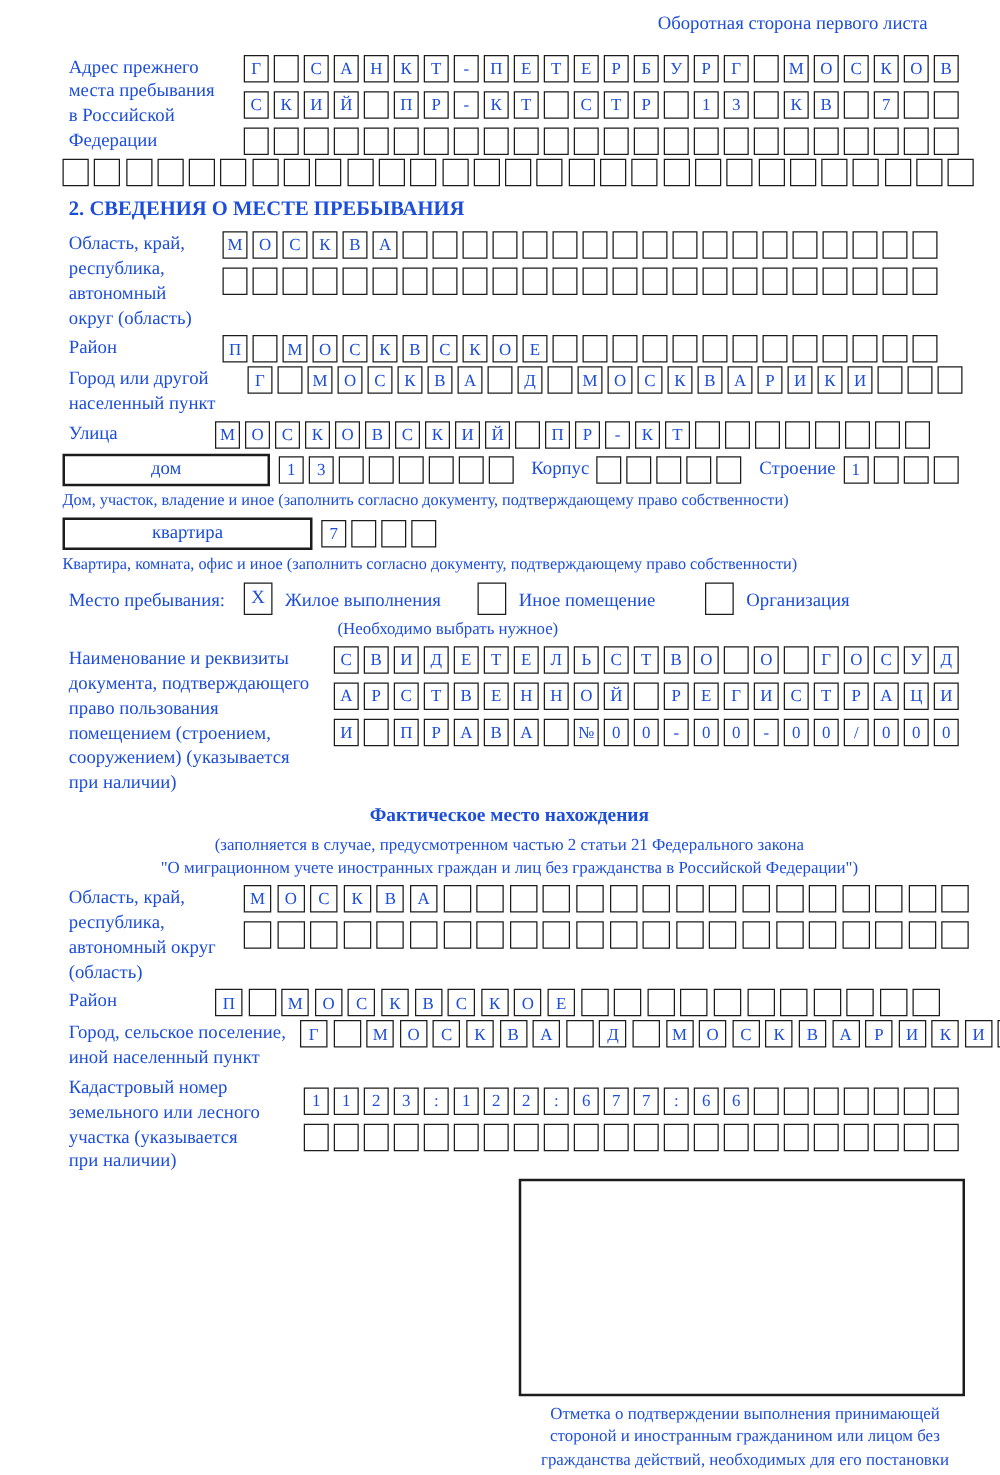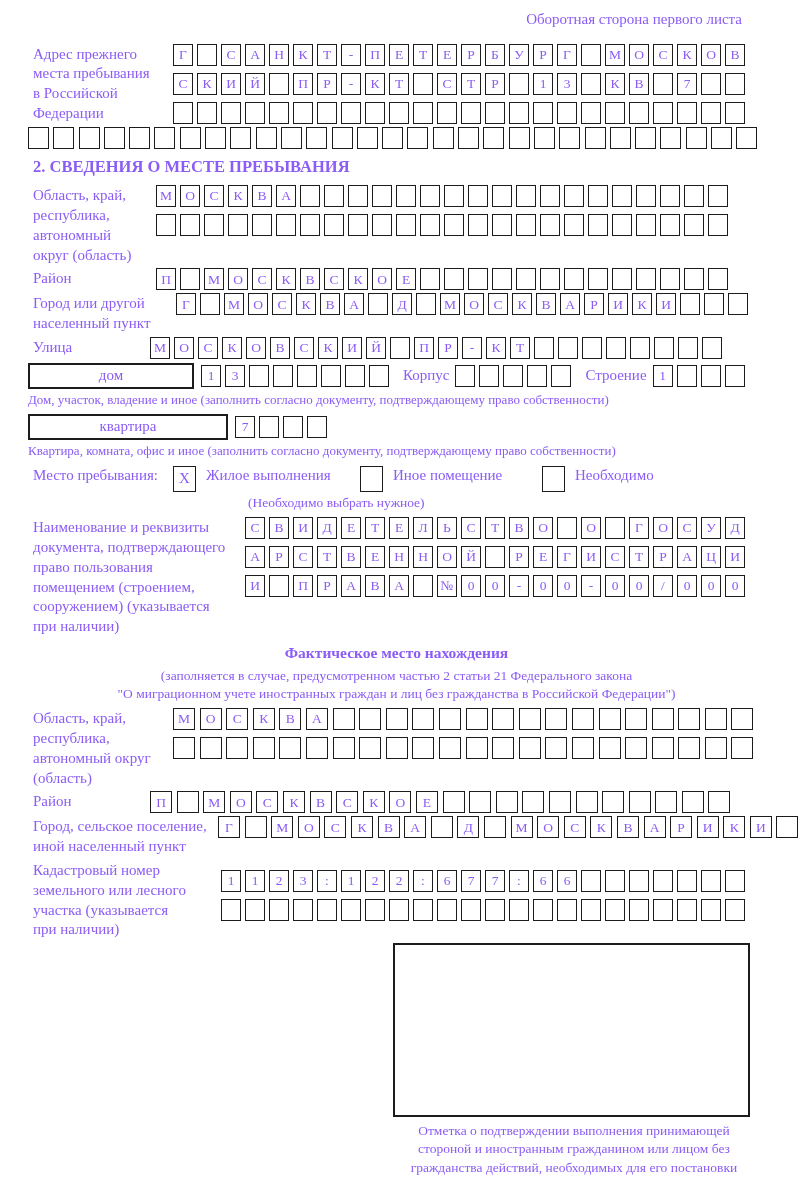--- a/index.html
+++ b/index.html
@@ -1,21 +1,21 @@
 <!DOCTYPE html>
 <html><head>
 <meta charset="utf-8">
 <style>
   html,body{margin:0;padding:0;background:#fff;}
   .sheet{
     position:relative;
     width:800px;height:1180px;
     box-sizing:border-box;
-    padding:10px 40px 0 33px;
-    background:#fff;color:#8b5cf6;
+    padding:10px 40px 0 55px;
+    background:#fff;color:#1d4ed8;
     font-family:"Liberation Serif","DejaVu Serif",serif;
     font-size:15px;line-height:1.3;
     overflow:hidden;
   }
   .corner-note{text-align:right;padding-right:18px;font-size:15px;}
   .field{display:flex;align-items:flex-start;margin-bottom:3px;}
   .label{flex:0 0 auto;white-space:pre-line;font-size:15px;line-height:1.32;padding-top:1px;}
   .w140{width:140px;} .w123{width:123px;} .w143{width:143px;} .w117{width:117px;}
   .w212{width:212px;} .w185{width:185px;} .w188{width:188px;}
   .rows{flex:1 1 auto;}
@@ -28,21 +28,21 @@
     font-size:13.5px;background:#fff;flex:0 0 auto;
   }
   .wide .cell{width:22px;margin-right:4.6px;}
   .r29{margin-left:-5px;margin-bottom:2px;}
   .r29 .cell{width:21px;margin-right:4.3px;}
   .caption{font-size:13px;margin:1px 0 5px 0;}
   .caption.center{text-align:center;}
   .heading{font-weight:bold;text-align:left;font-size:16.5px;margin:7px 0 8px 0;}
   .subheading{font-weight:bold;text-align:center;font-size:15.5px;margin:6px 0 4px 0;}
   .note-block{text-align:center;white-space:pre-line;font-size:13.5px;margin-bottom:6px;}
-  .inline-row{display:flex;align-items:flex-start;margin:6px 0 2px 0;}
+  .inline-row{display:flex;align-items:flex-end;margin:6px 0 2px 0;}
   .widebox{
     display:inline-flex;align-items:center;justify-content:center;
     box-sizing:border-box;border:2px solid #1c1c1c;height:26px;
     font-size:15px;background:#fff;flex:0 0 auto;
   }
   .house-row{display:flex;align-items:center;margin:4px 0 3px -5px;}
   .house-row .gap{width:7px;flex:0 0 auto;}
   .house-row .txt{font-size:15px;margin:0 6px 0 10px;white-space:nowrap;}
   .checkbox{
     display:inline-flex;align-items:center;justify-content:center;
@@ -383,21 +383,21 @@
   </div>
   <div class="caption" style="margin-left:-5px;">Квартира, комната, офис и иное (заполнить согласно документу, подтверждающему право собственности)</div>
 
   <div class="inline-row">
     <span class="opt-label" style="width:130px;margin-right:0;">Место пребывания:</span>
     <span class="checkbox">X</span>
     <span class="opt-label" style="width:130px;">Жилое выполнения</span>
     <span class="checkbox"></span>
     <span class="opt-label" style="width:125px;">Иное помещение</span>
     <span class="checkbox"></span>
-    <span class="opt-label">Необходимо</span>
+    <span class="opt-label">Организация</span>
   </div>
   <div class="choose-note">(Необходимо выбрать нужное)</div>
 
   <div class="field">
     <div class="label w212">Наименование и реквизиты
 документа, подтверждающего
 право пользования
 помещением (строением,
 сооружением) (указывается
 при наличии)</div>

